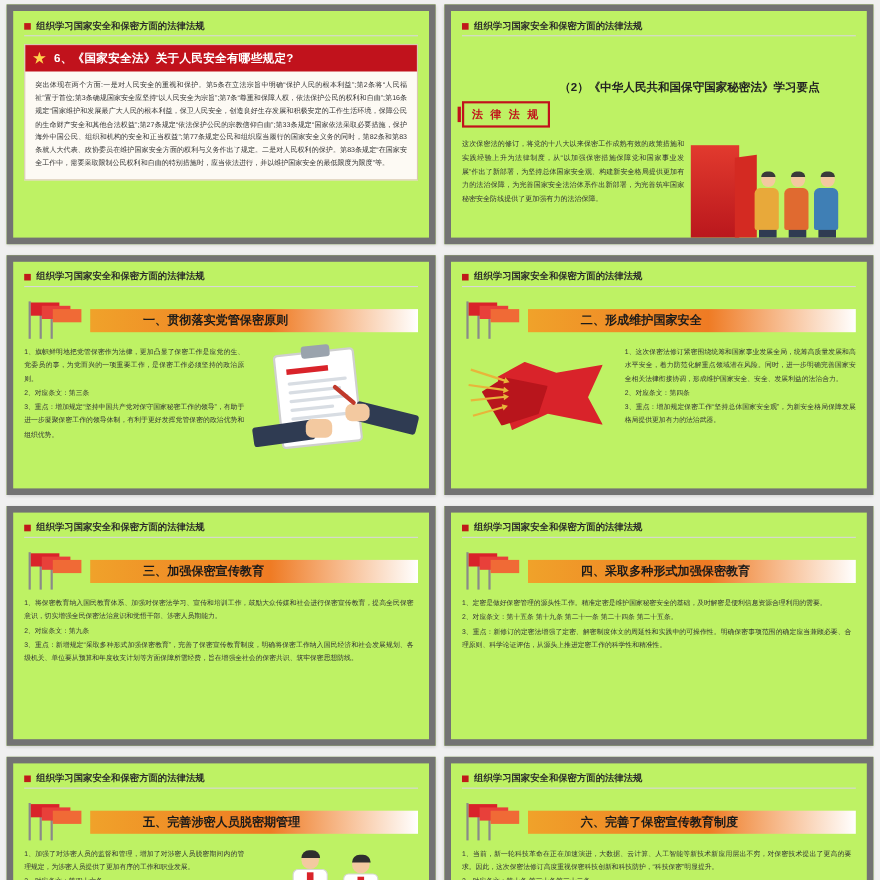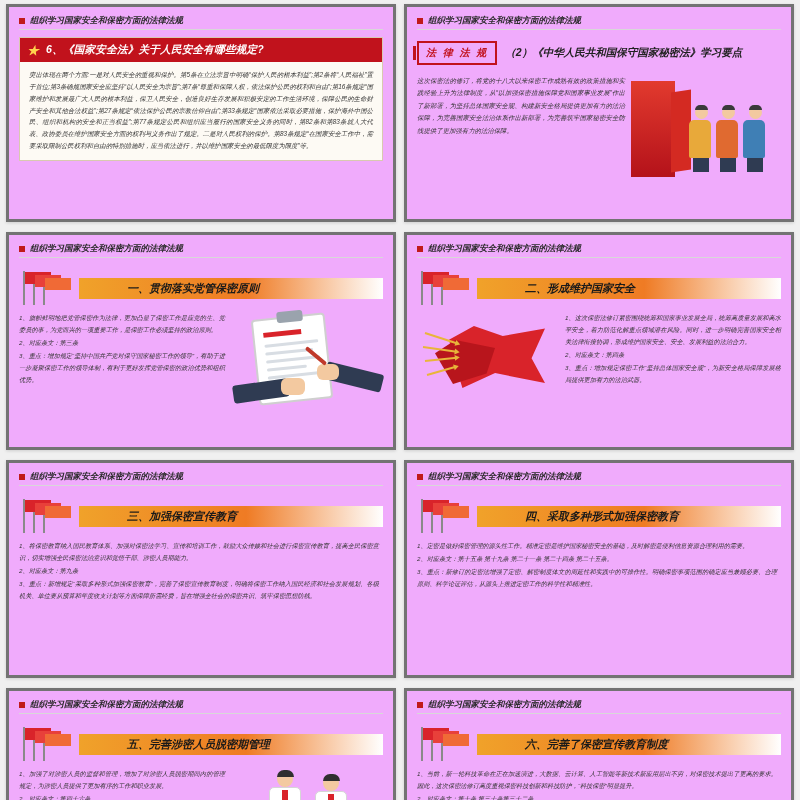--- a/index.html
+++ b/index.html
@@ -11,27 +11,26 @@
   }
   .deck {
     display: grid;
     grid-template-columns: 1fr 1fr;
     grid-auto-rows: 218px;
     gap: 10px 8px;
     padding: 4px 6px;
     width: 800px;
   }
   .slide {
-    background: #f0abfc;
-    border: 3px solid #737373;
+    background: #bef264;
+    border: 6px solid #737373;
     box-shadow: 0 1px 3px rgba(0,0,0,0.14);
     position: relative;
     overflow: hidden;
     padding: 8px 10px;
-    font-style: italic;
   }
   .slide-header {
     display: flex;
     align-items: center;
     gap: 5px;
     font-size: 8.5px;
     font-weight: bold;
     color: #2a2a2a;
     margin-bottom: 4px;
   }
@@ -68,20 +67,21 @@
     color: #333;
     padding: 7px 9px 0 9px;
     text-align: justify;
   }
   
   .s2-tagwrap { display: flex; align-items: center; gap: 8px; margin-top: 14px; }
   .s2-tag {
     border: 2px solid #c1121c; color: #c1121c; font-weight: bold;
     font-size: 10px; padding: 3px 7px; letter-spacing: 2px;
     position: relative;
+    margin-top: 48px;
   }
   .s2-tag::before {
     content: ""; position: absolute; left: -6px; top: 3px; bottom: 3px; width: 3px;
     background: #c1121c;
   }
   .s2-head { font-size: 10.5px; font-weight: bold; color: #222; }
   .s2-content { display: flex; margin-top: 10px; gap: 6px; }
   .s2-text {
     font-size: 6.4px; line-height: 1.95; color: #333; flex: 1; text-align: justify;
   }

